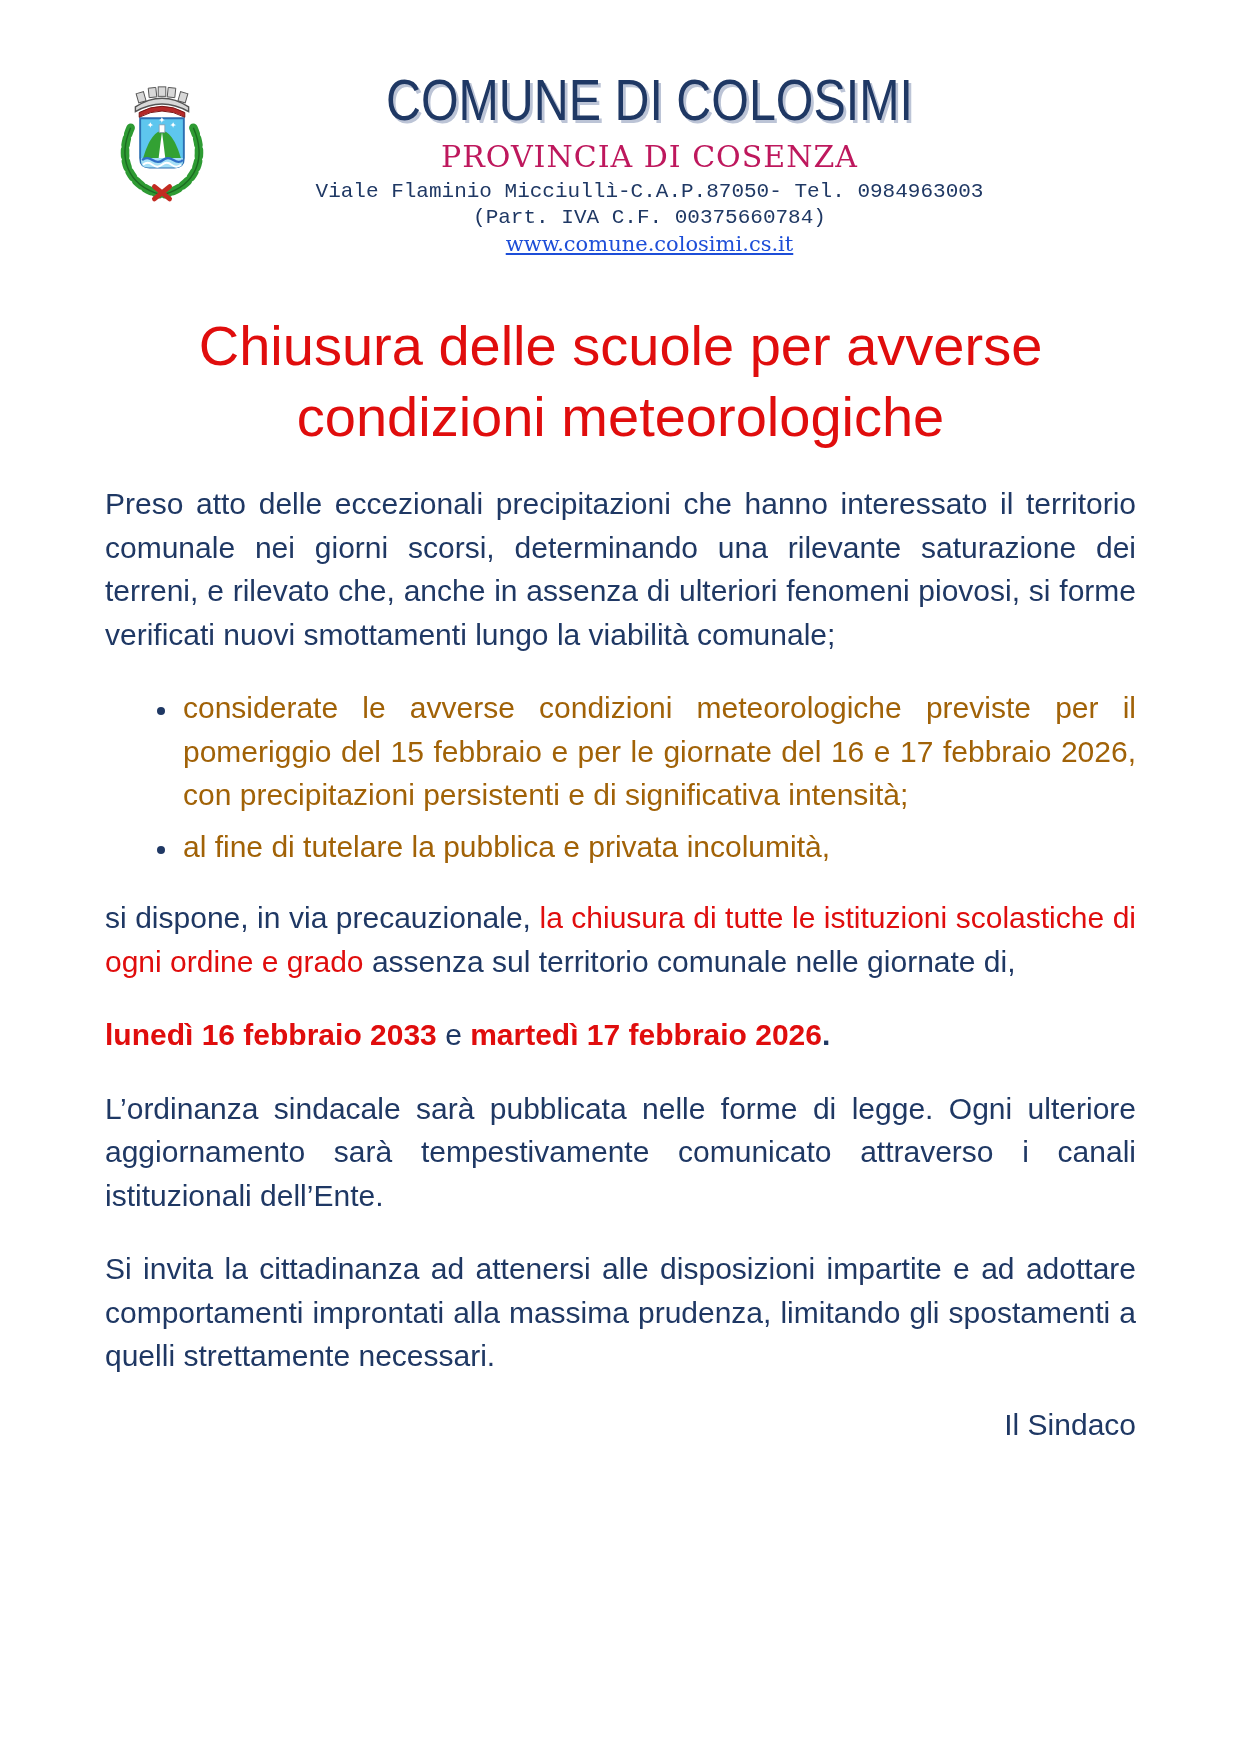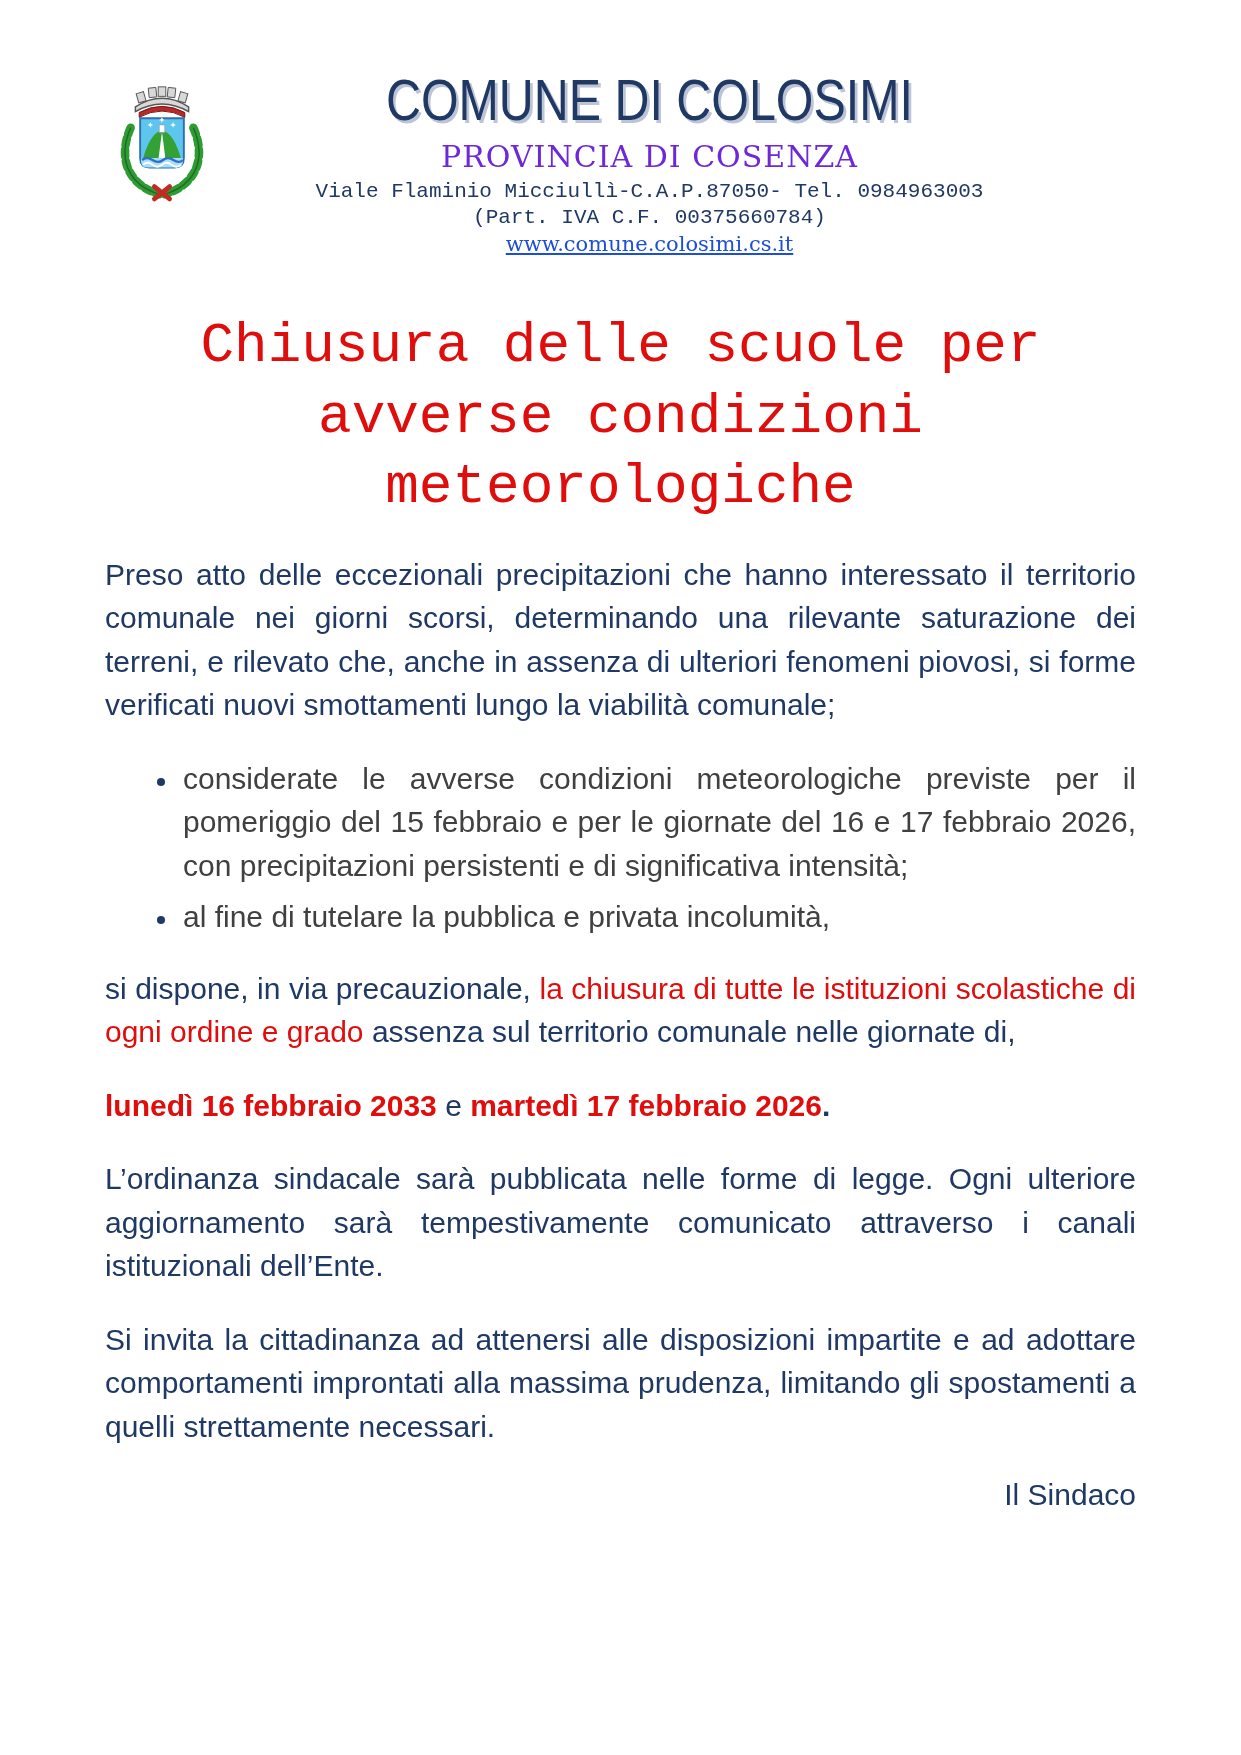--- a/index.html
+++ b/index.html
@@ -14,42 +14,42 @@
   .crest { position: absolute; left: 0; top: 2px; width: 114px; height: 128px; }
   .header-text { text-align: center; padding-left: 58px; }
   .org-title {
     display: inline-block; font-size: 55px; font-weight: 400; line-height: 1;
     color: #1f3864; white-space: nowrap;
     transform: scale(0.88, 1.06); transform-origin: center bottom;
     text-shadow: 3px 2px 0 #bcc4d6;
   }
   .org-subtitle {
     font-family: "DejaVu Serif", serif; font-size: 30px; letter-spacing: 1px;
-    margin-top: 9px; color: #6d28d9;
+    margin-top: 9px; color: #be185d;
   }
   .org-address, .org-vat { font-family: Liberation Mono, monospace; font-size: 21px; line-height: 26px; color: #1f3864; }
   .org-address { margin-top: 5px; }
   .org-site {
     font-family: "DejaVu Serif", serif; font-size: 21px; line-height: 26px;
     color: #1d4ed8; text-decoration: underline; cursor: pointer;
   }
 
   
   .notice-title {
     margin: 54px auto 0 auto; max-width: 990px; text-align: center;
-    color: #e00d0d; font-size: 56px; line-height: 1.26; font-weight: 400; font-family: Liberation Mono, monospace;
+    color: #e00d0d; font-size: 56px; line-height: 1.26; font-weight: 400;
   }
   .body-copy { margin-top: 30px; }
   .body-copy p {
     font-size: 30px; line-height: 1.45; color: #1f3864;
     text-align: justify; margin: 0 0 30px 0;
   }
   ul.points {
     margin: 0 0 28px 0; padding-left: 74px;
-    font-size: 30px; line-height: 1.45; color: #404040;
+    font-size: 30px; line-height: 1.45; color: #a16207;
   }
   ul.points li { text-align: justify; padding-left: 4px; margin-bottom: 8px; }
   ul.points li::marker { color: #1f3864; font-size: 0.85em; }
   .red { color: #e00d0d; }
   .navy { color: #1f3864; }
   .date-line { font-size: 31px; line-height: 1.45; margin: 0 0 30px 0; font-weight: 700; text-align: left; }
   .date-line .conj { font-weight: 400; }
   .signature { text-align: right; font-size: 30px; color: #1f3864; }
 </style>
 </head>

